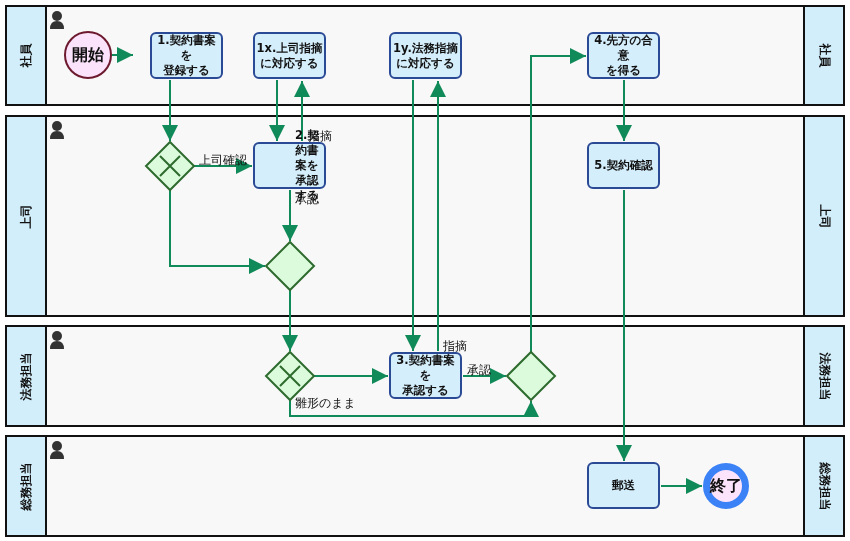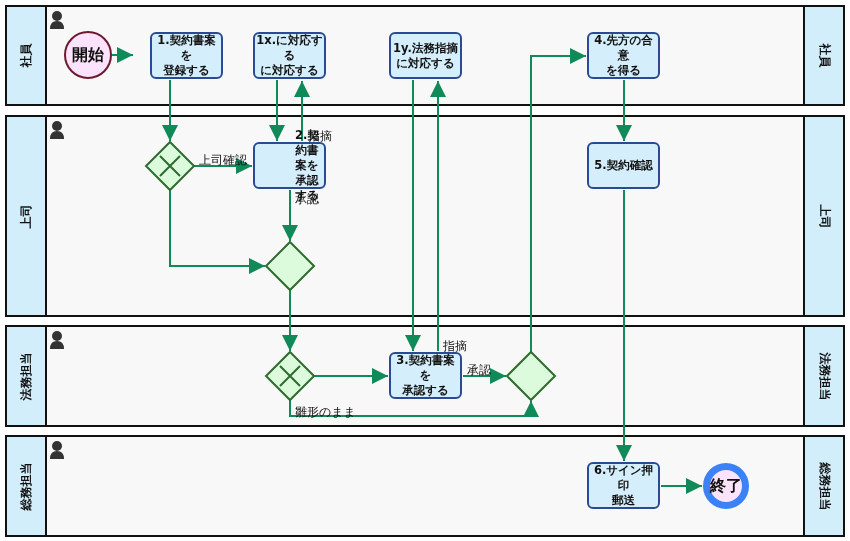--- a/index.html
+++ b/index.html
@@ -127,21 +127,21 @@
   </div>
 
 <div class="task" style="left:134px;top:32px;margin-left:16px;">
     <div>
       <div>1.契約書案を</div>
       <div>登録する</div>
     </div>
   </div>
 <div class="task" style="left:253px;top:32px;">
     <div>
-      <div>1x.に対応する</div>
+      <div>1x.上司指摘</div>
       <div>に対応する</div>
     </div>
   </div>
 <div class="task" style="left:389px;top:32px;justify-content:center;">
     <div>
       <div>1y.法務指摘</div>
       <div>に対応する</div>
     </div>
   </div>
 <div class="task" style="left:587px;top:32px;">
@@ -162,23 +162,22 @@
     </div>
   </div>
 <div class="task" style="left:389px;top:352px;">
     <div>
       <div>3.契約書案を</div>
       <div>承認する</div>
     </div>
   </div>
 <div class="task" style="left:587px;top:462px;">
     <div>
-      <div>6.サイン押印</div>
       <div>郵送</div>
     </div>
   </div>
 
 <div class="flow-label" style="left:199px;top:152px;">上司確認</div>
 <div class="flow-label" style="left:308px;top:128px;">指摘</div>
 <div class="flow-label" style="left:295px;top:191px;">承認</div>
 <div class="flow-label" style="left:443px;top:338px;">指摘</div>
 <div class="flow-label" style="left:467px;top:362px;">承認</div>
-<div class="flow-label" style="left:295px;top:404px;">雛形のまま</div>
+<div class="flow-label" style="left:295px;top:395px;">雛形のまま</div>
 
 </body></html>

